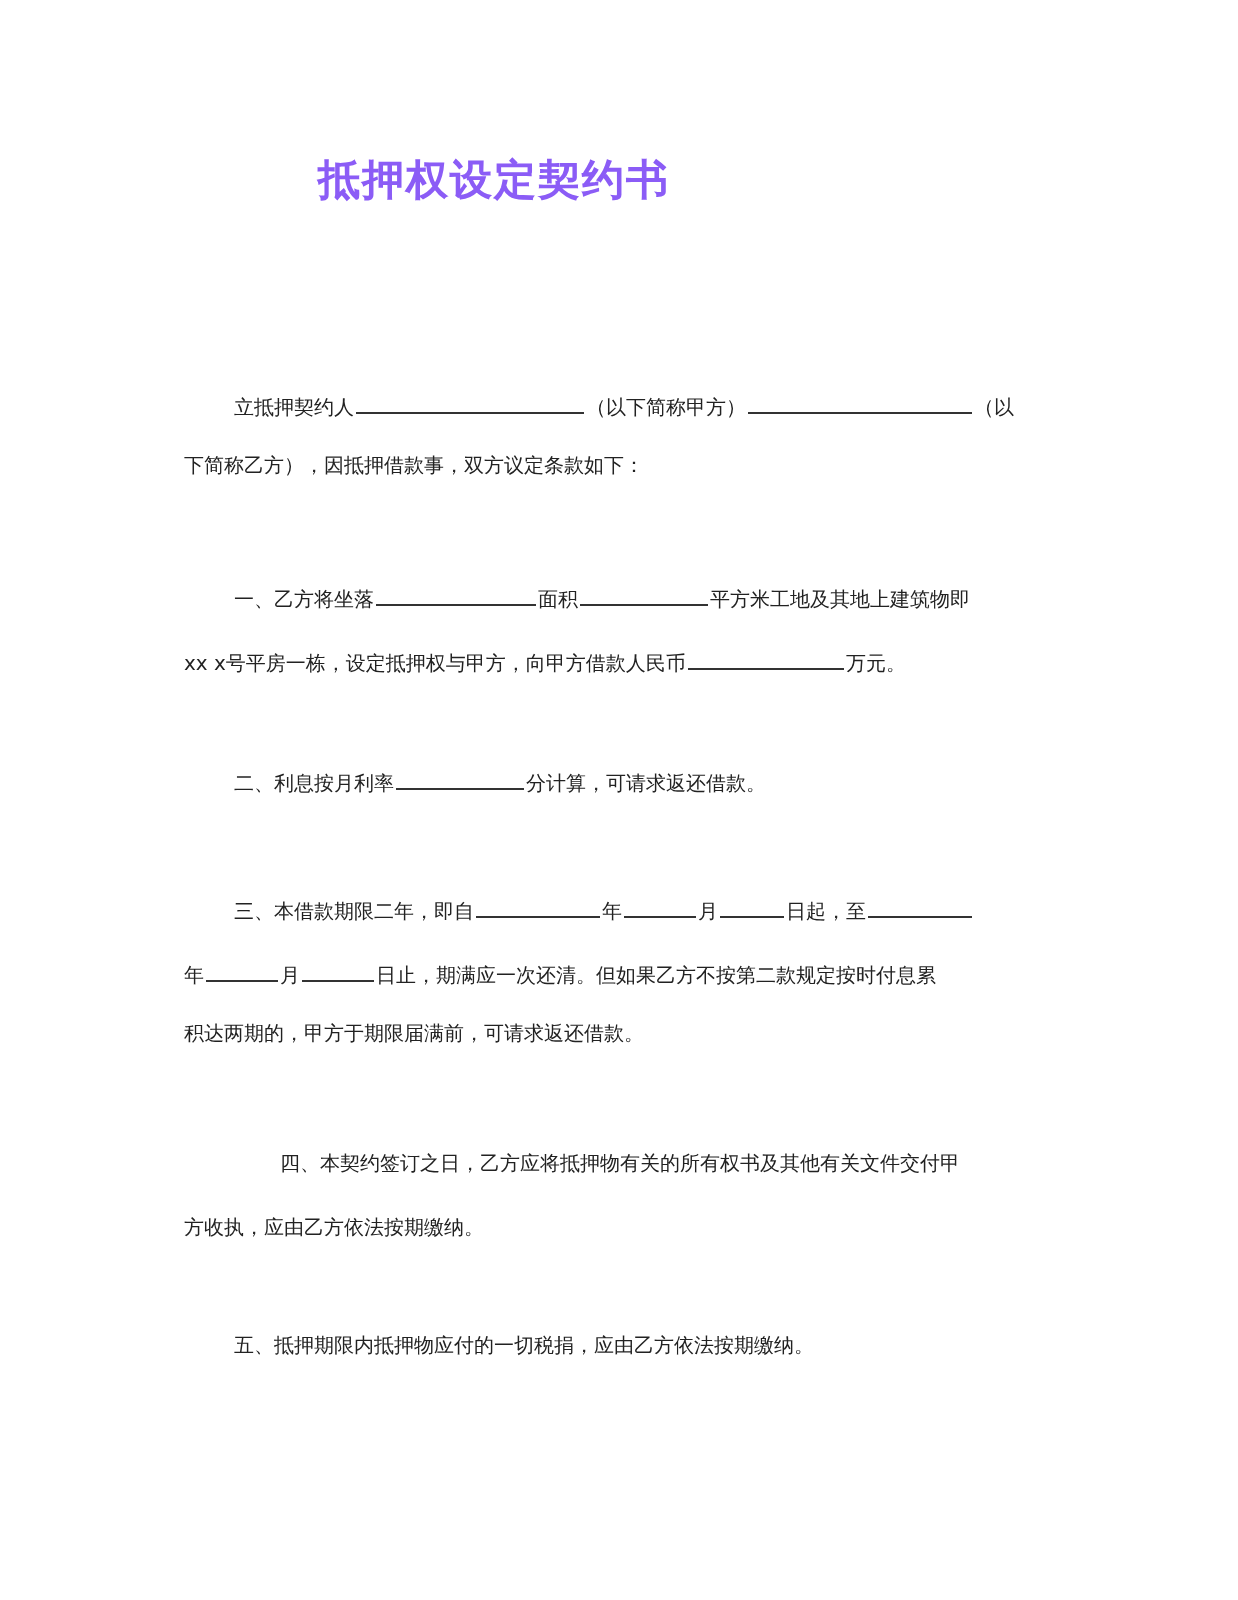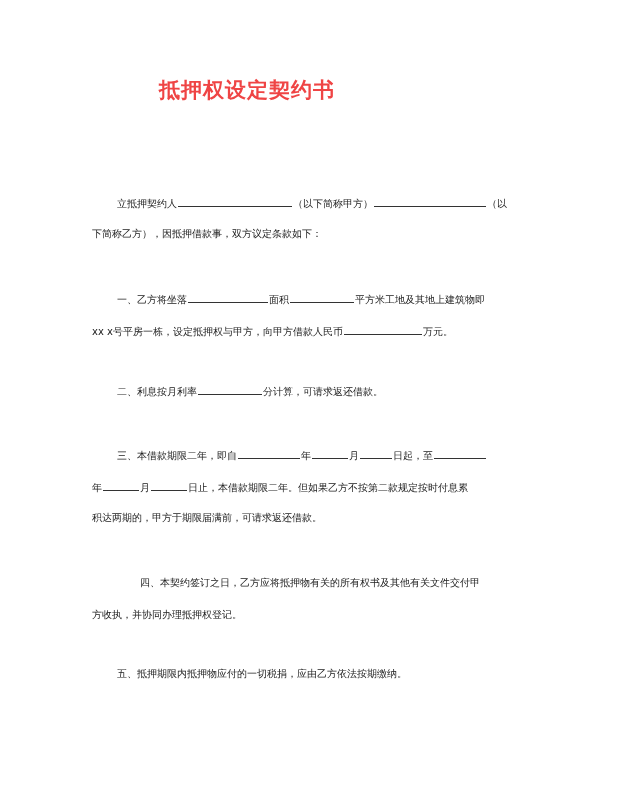--- a/index.html
+++ b/index.html
@@ -17,21 +17,21 @@
     }
     .title {
       position: absolute;
       left: 0;
       width: 494px;
       top: 76px;
       text-align: center;
       font-size: 21px;
       font-weight: bold;
       letter-spacing: 1px;
-      color: #ef4444;
+      color: #8b5cf6;
     }
     .line {
       position: absolute;
       left: 92px;
       font-size: 10px;
       line-height: 16px;
       white-space: nowrap;
       color: #222;
     }
     .indent { left: 117px; }
@@ -63,22 +63,22 @@
   </div>
 
   <div class="line indent" style="top:382px;">
     <span>二、利息按月利率</span><span class="blank" style="width:64px;"></span><span>分计算，可请求返还借款。</span>
   </div>
 
   <div class="line indent" style="top:446px;">
     <span>三、本借款期限二年，即自</span><span class="blank" style="width:62px;"></span><span>年</span><span class="blank" style="width:36px;"></span><span>月</span><span class="blank" style="width:32px;"></span><span>日起，至</span><span class="blank" style="width:52px;"></span>
   </div>
   <div class="line" style="top:478px;">
-    <span>年</span><span class="blank" style="width:36px;"></span><span>月</span><span class="blank" style="width:36px;"></span><span>日止，本借款期限二年。但如果乙方不按第二款规定按时付息累</span>
+    <span>年</span><span class="blank" style="width:36px;"></span><span>月</span><span class="blank" style="width:36px;"></span><span>日止，期满应一次还清。但如果乙方不按第二款规定按时付息累</span>
   </div>
   <div class="line" style="top:510px;">积达两期的，甲方于期限届满前，可请求返还借款。</div>
 
   <div class="line indent" style="top:575px;margin-left:23px;">四、本契约签订之日，乙方应将抵押物有关的所有权书及其他有关文件交付甲</div>
-  <div class="line" style="top:607px;">方收执，并协同办理抵押权登记。</div>
+  <div class="line" style="top:607px;">方收执，应由乙方依法按期缴纳。</div>
 
   <div class="line indent" style="top:666px;">五、抵押期限内抵押物应付的一切税捐，应由乙方依法按期缴纳。</div>
 
 </div>
 
 </body></html>

